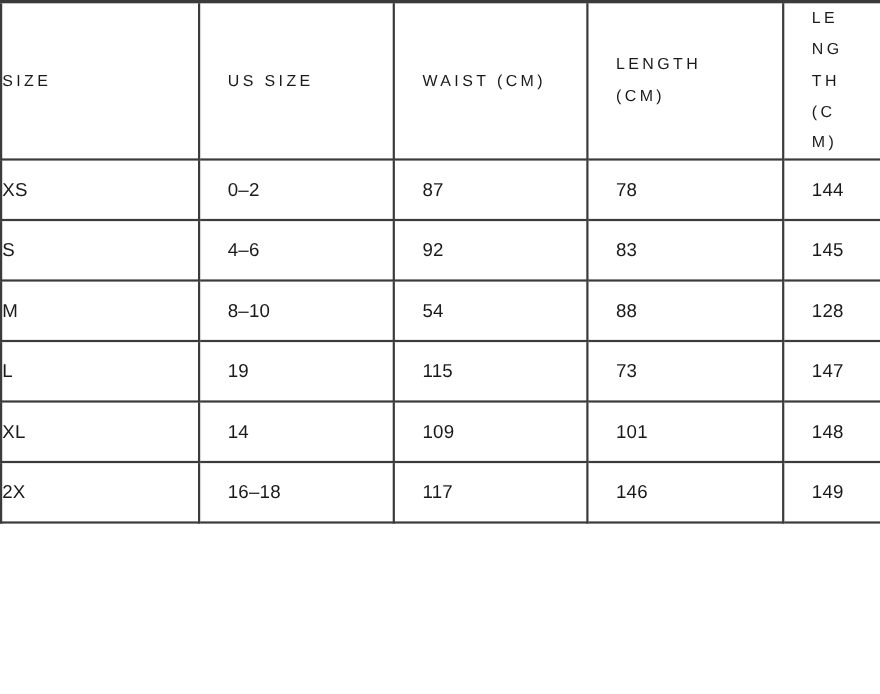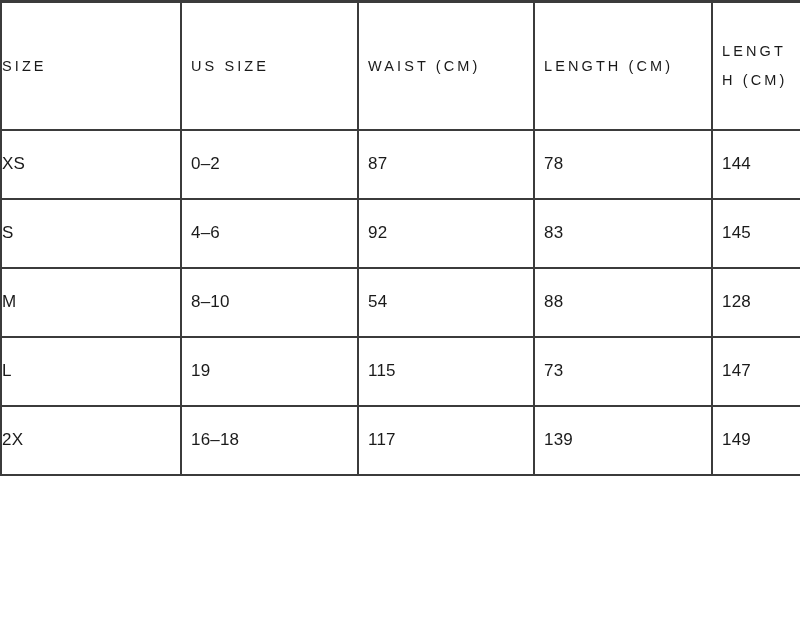--- a/index.html
+++ b/index.html
@@ -36,21 +36,21 @@
   table.size-table col.c-size    { width: 180px; }
   table.size-table col.c-ussize  { width: 177px; }
   table.size-table col.c-bust    { width: 176px; }
   table.size-table col.c-waist   { width: 178px; }
   table.size-table col.c-length  { width: 89px;  }
 
   table.size-table th,
   table.size-table td {
     border-right: 2px solid #3b3b3b;
     border-bottom: 2px solid #3b3b3b;
-    padding: 0 9px;
+    padding: 0 25px;
     text-align: left;
     vertical-align: middle;
     box-sizing: border-box;
     background: #ffffff;
   }
 
   
   table.size-table th:first-child,
   table.size-table td:first-child {
     border-left: 2px solid #3b3b3b;
@@ -69,21 +69,21 @@
     line-height: 1.95;
     color: #1a1a1a;
     white-space: normal;
     word-break: break-word;
   }
   thead th .hdr-text {
     display: block;
   }
 
   tbody td {
-    height: 69px;
+    height: 55px;
     font-size: 17px;
     letter-spacing: 0.2px;
     font-weight: 400;
     color: #1a1a1a;
     white-space: nowrap;
   }
 
   tbody td.cell-size {
     font-size: 17px;
   }
@@ -145,22 +145,29 @@
           <td>128</td>
         </tr>
         <tr>
           <td class="cell-size">L</td>
           <td>19</td>
           <td>115</td>
           <td>73</td>
           <td>147</td>
         </tr>
         <tr>
+          <td class="cell-size">XL</td>
+          <td>14</td>
+          <td>109</td>
+          <td>101</td>
+          <td>148</td>
+        </tr>
+        <tr>
           <td class="cell-size">2X</td>
           <td>16–18</td>
           <td>117</td>
-          <td>139</td>
+          <td>146</td>
           <td>149</td>
         </tr>
       </tbody>
   </table>
 
 </div>
 
 </body></html>

